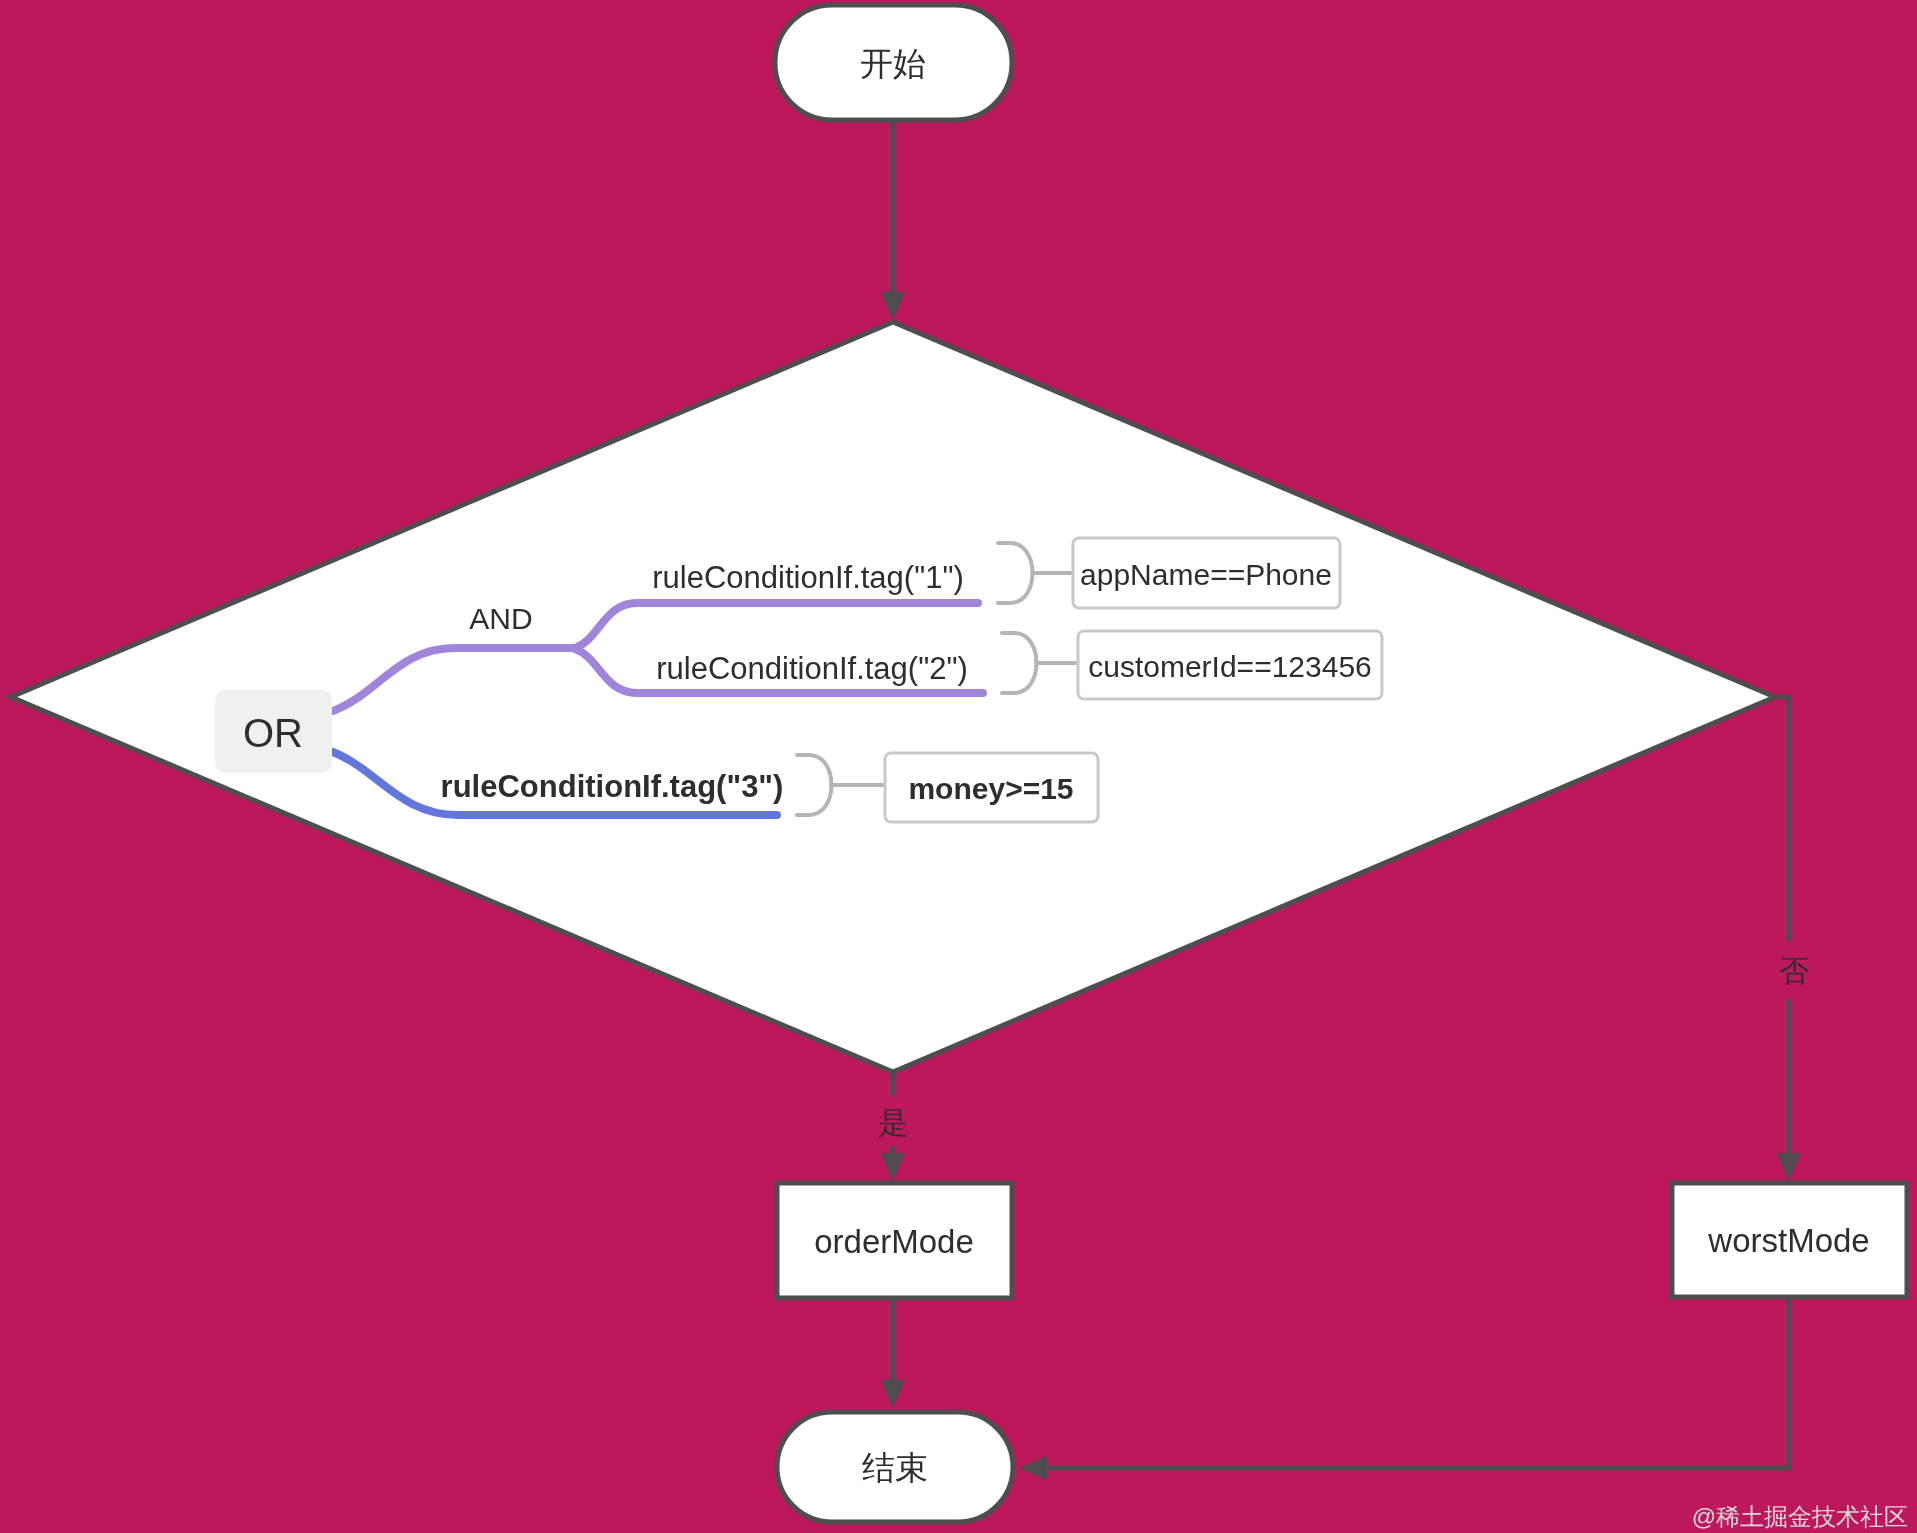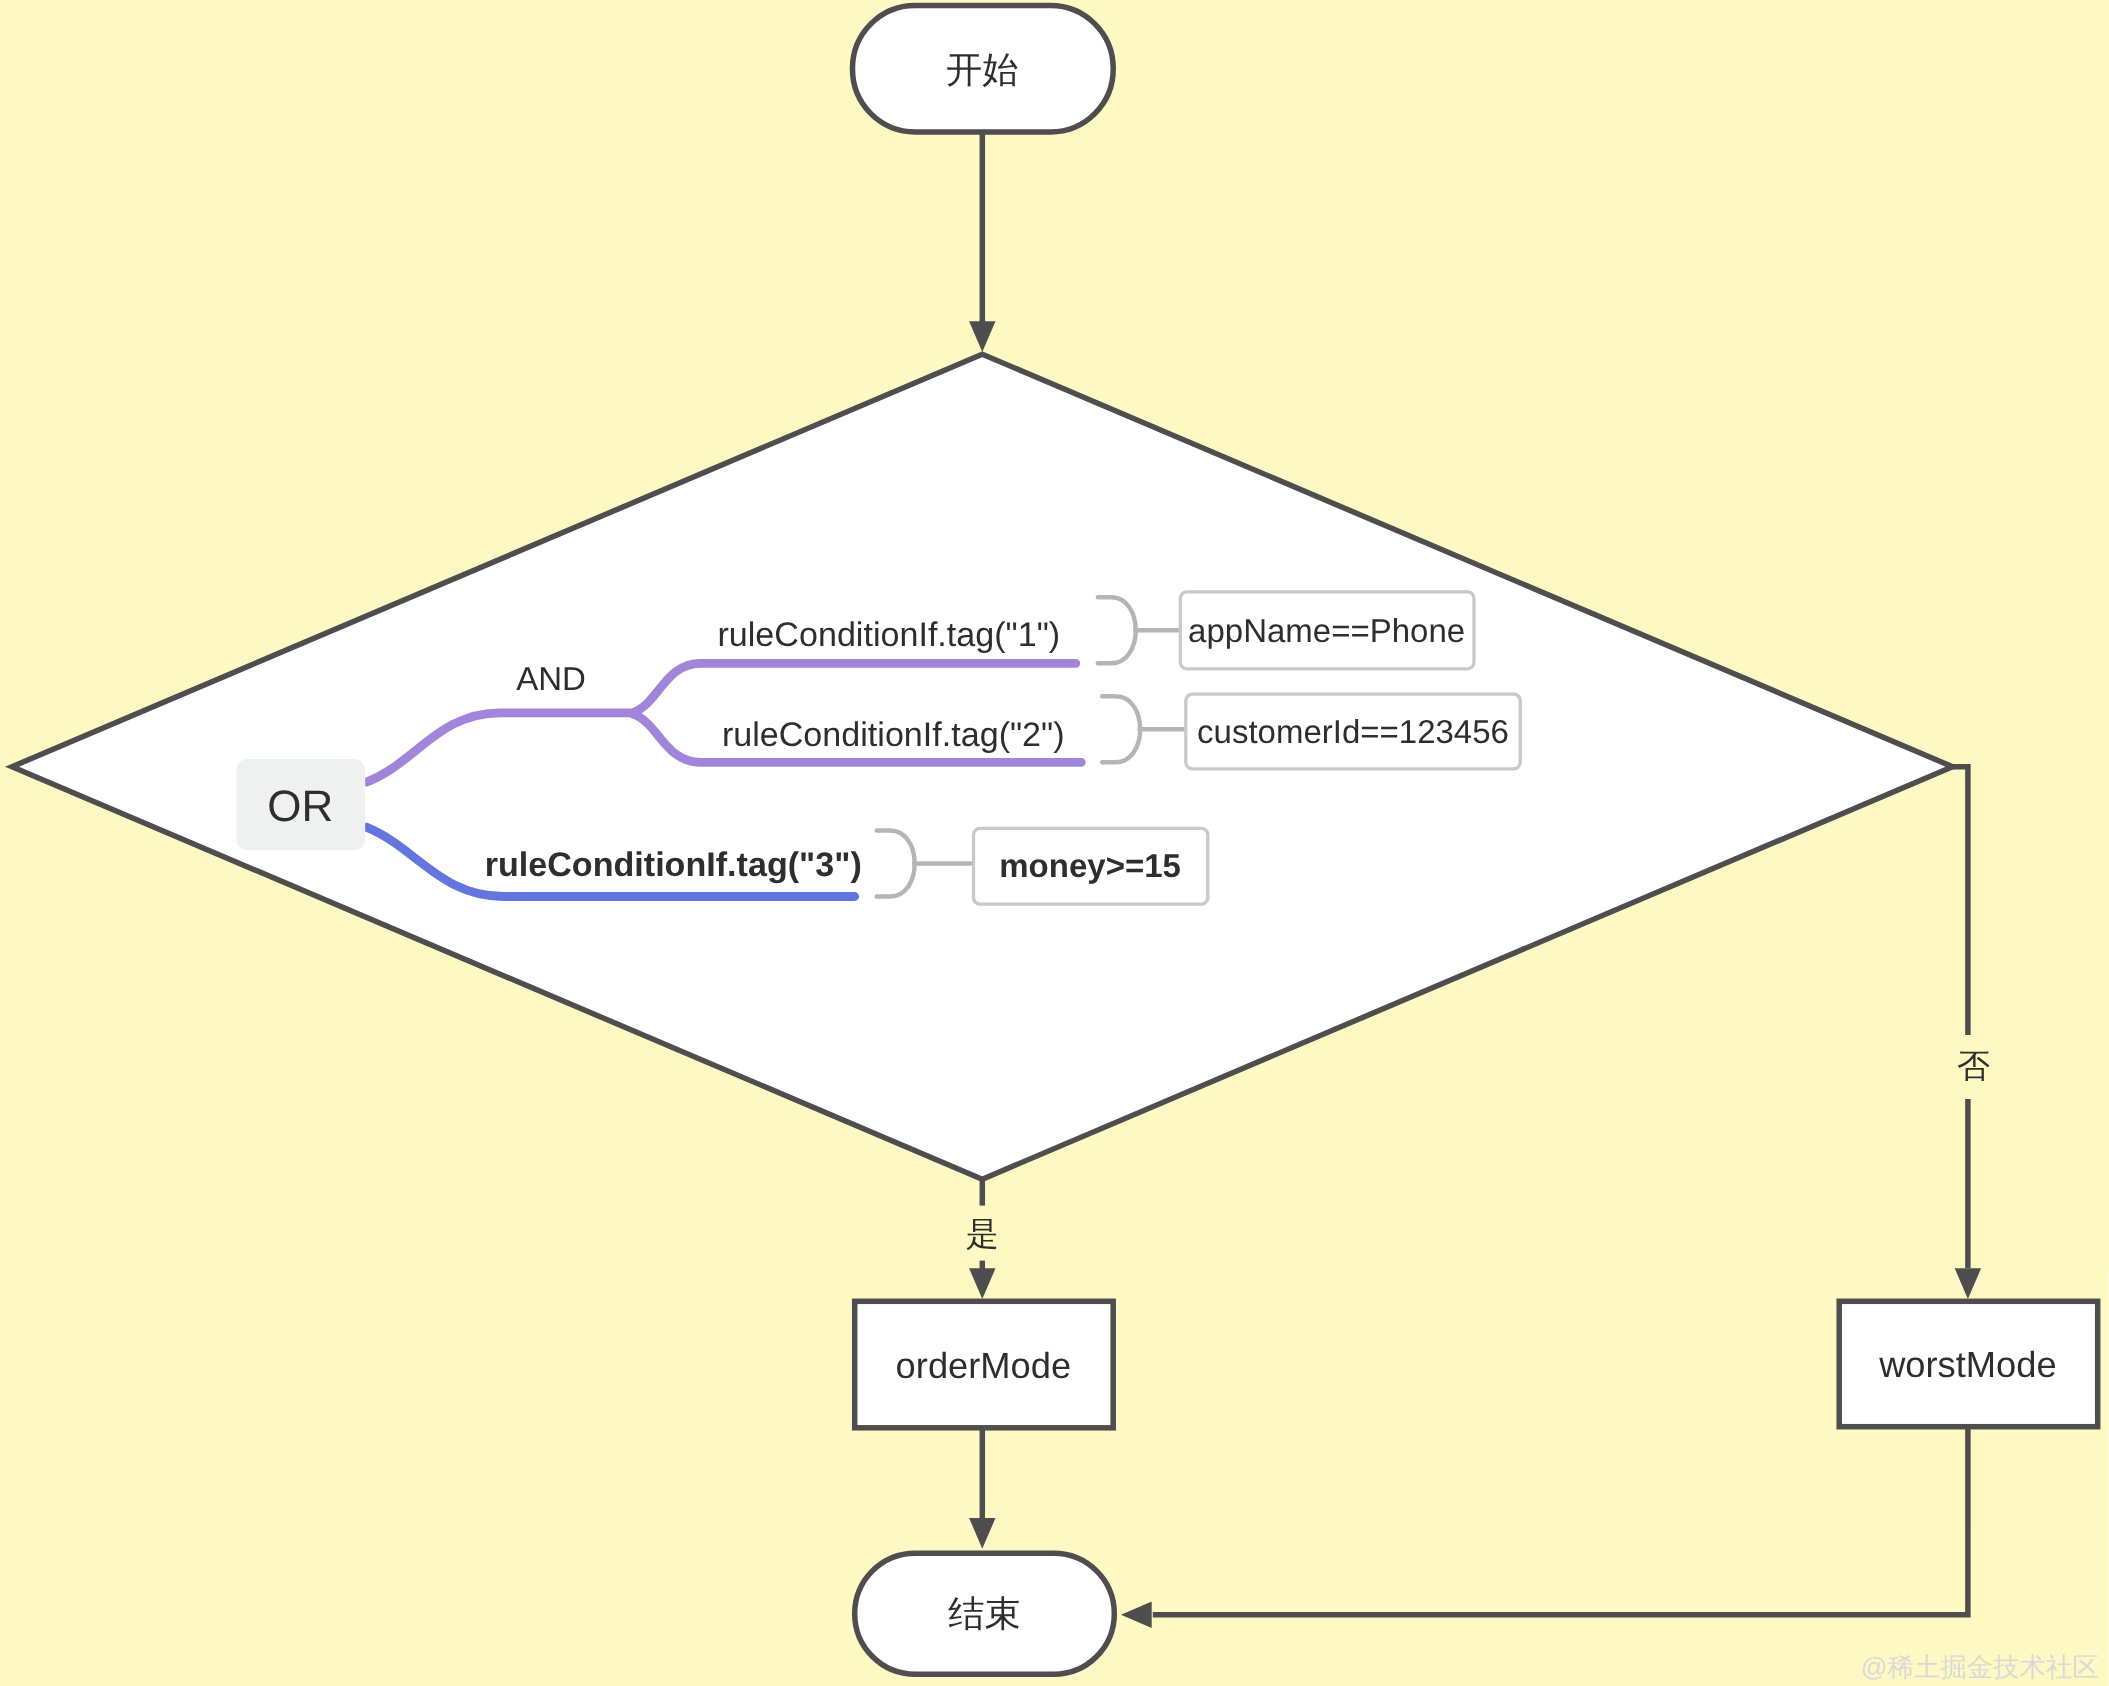--- a/index.html
+++ b/index.html
@@ -9,21 +9,21 @@
     --connector:#b5b5b5;
     --box-border:#c9c9c9;
     --or-bg:#eff0f0;
     --text:#2e2e2e;
     --watermark:#d9d9d9;
   }
   html,body{margin:0;padding:0;background:#ffffff;}
   .canvas{
     position:relative;
     width:1917px;height:1533px;
-    background:#fef9c3;
+    background:#be185d;
     font-family:"Liberation Sans","DejaVu Sans",sans-serif;
   }
   svg{display:block;}
   
   .flow-line{stroke:var(--line);stroke-width:5;fill:none;}
   .flow-shape{stroke:var(--line);stroke-width:5;fill:#ffffff;}
   .arrow-head{fill:var(--line);stroke:none;}
   
   .branch-purple{stroke:var(--purple);stroke-width:8;fill:none;stroke-linecap:round;}
   .branch-blue{stroke:var(--blue);stroke-width:8;fill:none;stroke-linecap:round;}

